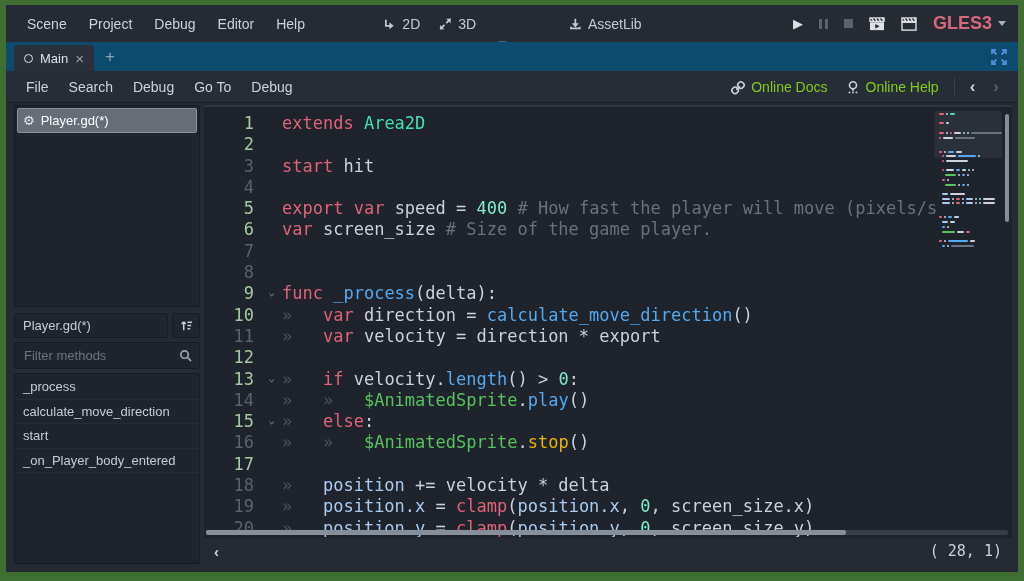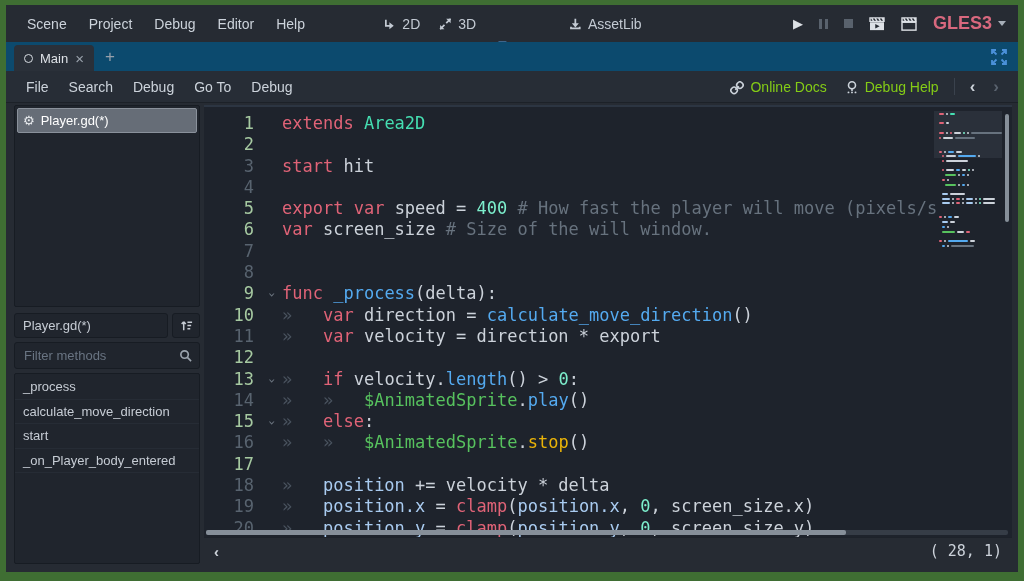--- a/index.html
+++ b/index.html
@@ -186,21 +186,21 @@
         <span>Online Docs</span>
       </span>
       <span class="sm-link">
         <svg width="14" height="15" viewBox="0 0 16 16">
           <circle cx="8" cy="5.5" r="4" fill="none" stroke="#ccd3db" stroke-width="1.8"></circle>
           <path d="M8 9.5 V12" stroke="#ccd3db" stroke-width="1.8"></path>
           <circle cx="4" cy="13.6" r="1.1" fill="#ccd3db"></circle>
             <circle cx="8" cy="13.6" r="1.1" fill="#ccd3db"></circle>
             <circle cx="12" cy="13.6" r="1.1" fill="#ccd3db"></circle>
         </svg>
-        <span>Debug Help</span>
+        <span>Online Help</span>
       </span>
       <span class="vsep"></span>
       <span class="hist-back">‹</span>
       <span class="hist-fwd">›</span>
     </div>
   </div>
 
   <div class="main">
 
     <div class="left">
@@ -234,21 +234,21 @@
       </div>
     </div>
 
     <div class="editor">
       <div class="codewrap">
           <div class="cline"><div class="gut safe">1</div><div class="fold"></div><div class="lcode"><span style="color: rgb(224, 99, 119);">extends</span><span style="color: rgb(204, 210, 218);"> </span><span style="color: rgb(69, 223, 178);">Area2D</span></div></div>
           <div class="cline"><div class="gut safe">2</div><div class="fold"></div><div class="lcode"></div></div>
           <div class="cline"><div class="gut">3</div><div class="fold"></div><div class="lcode"><span style="color: rgb(224, 99, 119);">start</span><span style="color: rgb(204, 210, 218);"> hit</span></div></div>
           <div class="cline"><div class="gut">4</div><div class="fold"></div><div class="lcode"></div></div>
           <div class="cline"><div class="gut safe">5</div><div class="fold"></div><div class="lcode"><span style="color: rgb(224, 99, 119);">export</span><span style="color: rgb(204, 210, 218);"> </span><span style="color: rgb(224, 99, 119);">var</span><span style="color: rgb(204, 210, 218);"> speed = </span><span style="color: rgb(125, 239, 205);">400</span><span style="color: rgb(204, 210, 218);"> </span><span style="color: rgb(103, 114, 126);"># How fast the player will move (pixels/s</span></div></div>
-          <div class="cline"><div class="gut safe">6</div><div class="fold"></div><div class="lcode"><span style="color: rgb(224, 99, 119);">var</span><span style="color: rgb(204, 210, 218);"> screen_size </span><span style="color: rgb(103, 114, 126);"># Size of the will window.</span></div></div>
+          <div class="cline"><div class="gut safe">6</div><div class="fold"></div><div class="lcode"><span style="color: rgb(224, 99, 119);">var</span><span style="color: rgb(204, 210, 218);"> screen_size </span><span style="color: rgb(103, 114, 126);"># Size of the game player.</span></div></div>
           <div class="cline"><div class="gut">7</div><div class="fold"></div><div class="lcode"></div></div>
           <div class="cline"><div class="gut">8</div><div class="fold"></div><div class="lcode"></div></div>
           <div class="cline"><div class="gut safe">9</div><div class="fold"><span class="foldglyph">›</span></div><div class="lcode"><span style="color: rgb(224, 99, 119);">func</span><span style="color: rgb(204, 210, 218);"> </span><span style="color: rgb(84, 170, 240);">_process</span><span style="color: rgb(204, 210, 218);">(delta):</span></div></div>
           <div class="cline"><div class="gut safe">10</div><div class="fold"></div><div class="lcode"><span class="tabm">»   </span><span style="color: rgb(224, 99, 119);">var</span><span style="color: rgb(204, 210, 218);"> direction = </span><span style="color: rgb(84, 170, 240);">calculate_move_direction</span><span style="color: rgb(204, 210, 218);">()</span></div></div>
           <div class="cline"><div class="gut">11</div><div class="fold"></div><div class="lcode"><span class="tabm">»   </span><span style="color: rgb(224, 99, 119);">var</span><span style="color: rgb(204, 210, 218);"> velocity = direction * export</span></div></div>
           <div class="cline"><div class="gut safe">12</div><div class="fold"></div><div class="lcode"></div></div>
           <div class="cline"><div class="gut safe">13</div><div class="fold"><span class="foldglyph">›</span></div><div class="lcode"><span class="tabm">»   </span><span style="color: rgb(224, 99, 119);">if</span><span style="color: rgb(204, 210, 218);"> velocity.</span><span style="color: rgb(84, 170, 240);">length</span><span style="color: rgb(204, 210, 218);">() &gt; </span><span style="color: rgb(125, 239, 205);">0</span><span style="color: rgb(204, 210, 218);">:</span></div></div>
           <div class="cline"><div class="gut">14</div><div class="fold"></div><div class="lcode"><span class="tabm">»   </span><span class="tabm">»   </span><span style="color: rgb(87, 194, 94);">$AnimatedSprite</span><span style="color: rgb(204, 210, 218);">.</span><span style="color: rgb(84, 170, 240);">play</span><span style="color: rgb(204, 210, 218);">()</span></div></div>
           <div class="cline"><div class="gut safe">15</div><div class="fold"><span class="foldglyph">›</span></div><div class="lcode"><span class="tabm">»   </span><span style="color: rgb(224, 99, 119);">else</span><span style="color: rgb(204, 210, 218);">:</span></div></div>
           <div class="cline"><div class="gut">16</div><div class="fold"></div><div class="lcode"><span class="tabm">»   </span><span class="tabm">»   </span><span style="color: rgb(87, 194, 94);">$AnimatedSprite</span><span style="color: rgb(204, 210, 218);">.</span><span style="color: #eab308;">stop</span><span style="color: rgb(204, 210, 218);">()</span></div></div>

